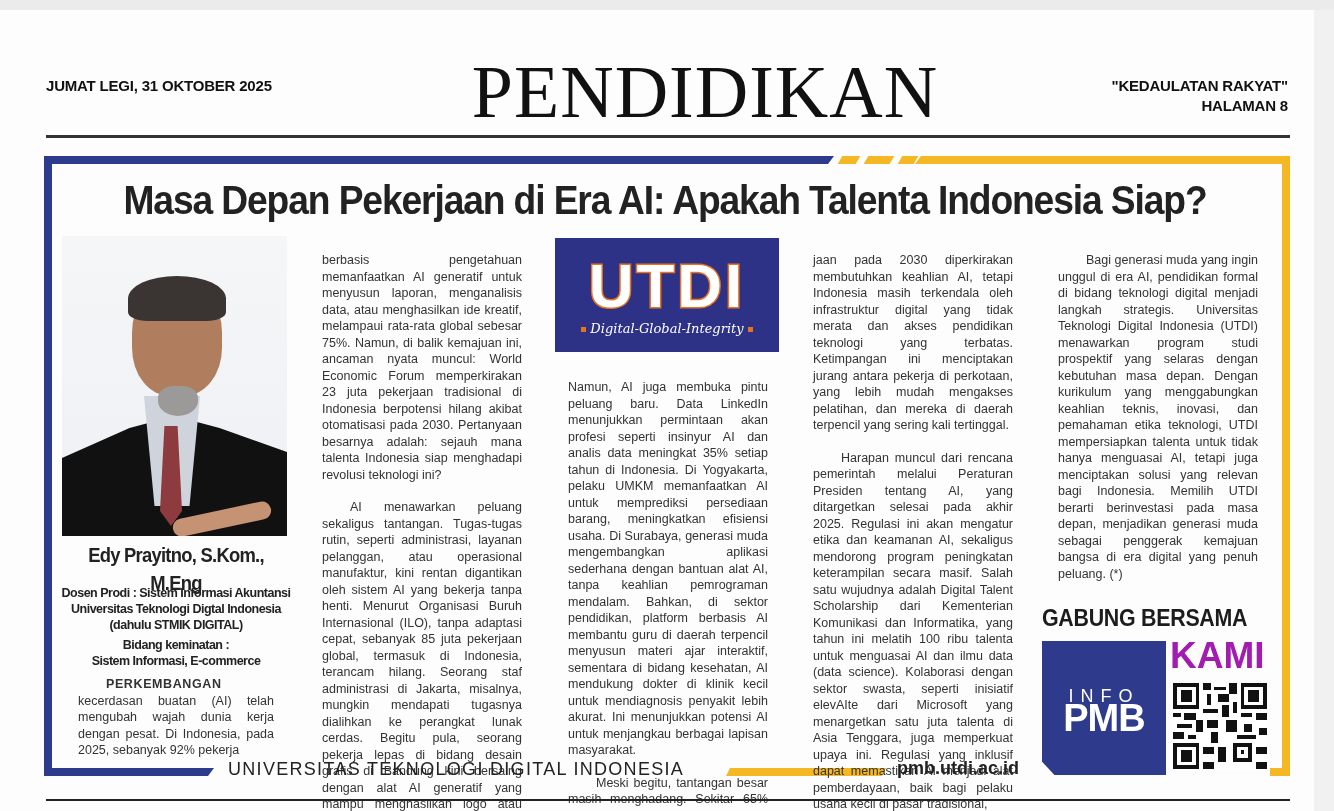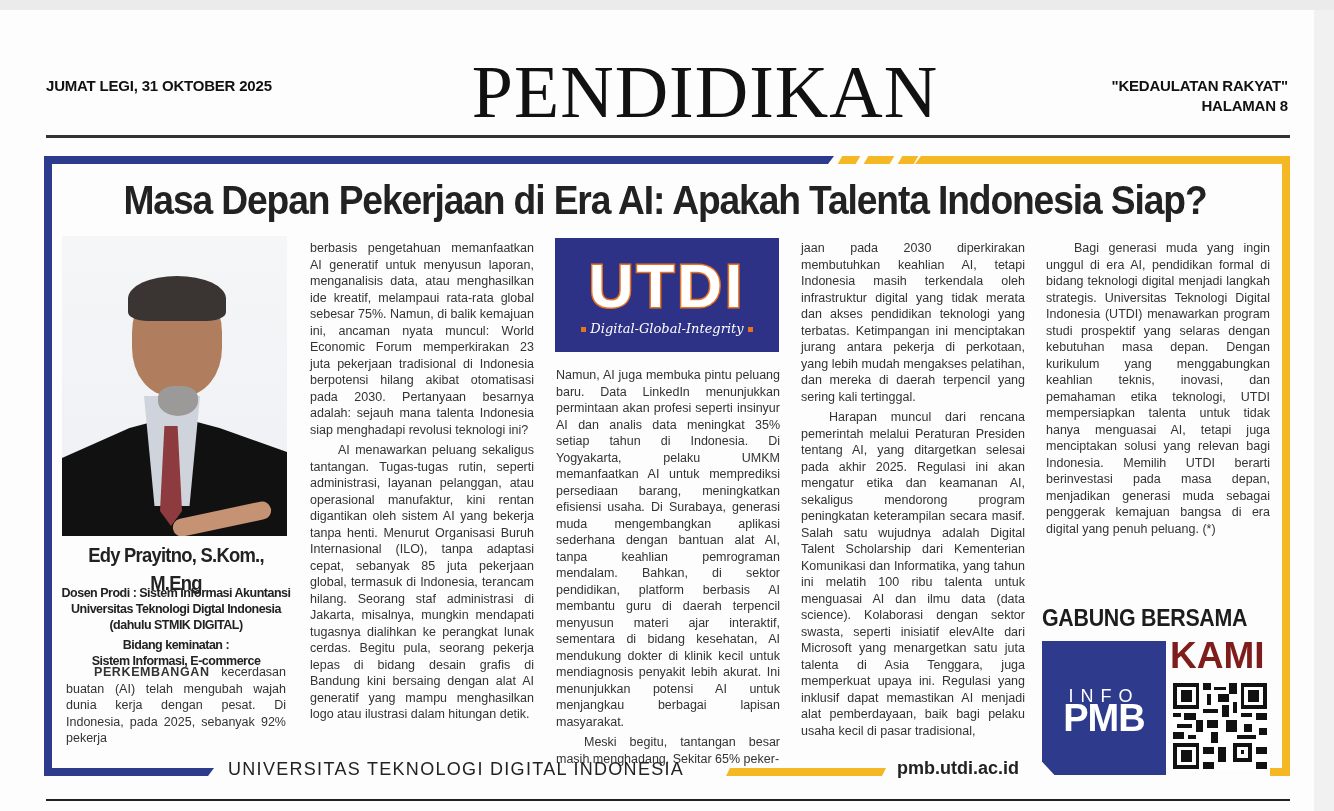--- a/index.html
+++ b/index.html
@@ -35,38 +35,38 @@
   .photo .head { position:absolute; left:70px; top:45px; width:90px; height:115px; background:#b07d5e; border-radius:45% 45% 42% 42%; }
   .photo .hair { position:absolute; left:66px; top:40px; width:98px; height:45px; background:#3a3533; border-radius:50% 50% 20% 20%; }
   .photo .beard { position:absolute; left:96px; top:150px; width:40px; height:30px; background:#9c9a98; border-radius:40% 40% 50% 50%; }
   .photo .arms { position:absolute; left:110px; bottom:8px; width:100px; height:18px; background:#c59274; border-radius:9px; transform:rotate(-12deg); }
 
   .author-name { position:absolute; left:62px; top:541px; width:228px; text-align:center; font-weight:bold; font-size:20px; line-height:28px; color:#222; letter-spacing:-0.8px; transform:scaleX(0.92); }
   .author-role { position:absolute; left:56px; top:573px; width:240px; text-align:center; font-weight:bold; font-size:12.5px; line-height:16px; color:#222; letter-spacing:-0.5px;margin-top:12px; }
   .author-field { position:absolute; left:56px; top:637px; width:240px; text-align:center; font-weight:bold; font-size:12.5px; line-height:16px; color:#222; letter-spacing:-0.5px; }
 
   .col { position:absolute; font-size:12.5px; line-height:16.5px; color:#333; text-align:justify; hyphens:manual; }
-  .col p { margin:4px; text-indent:28px; }
+  .col p { margin:16px; text-indent:28px; }
   .col p.noind { text-indent:0; }
   .col1 { left:62px; top:660px; width:228px; }
   .col2 { left:306px; top:236px; width:232px; }
   .col3 { left:552px; top:363px; width:232px; }
   .col4 { left:797px; top:236px; width:232px; }
   .col5 { left:1042px; top:236px; width:232px; }
   .lead { font-weight:bold; letter-spacing:0.6px; }
 
   
   .utdi-logo { position:absolute; left:555px; top:238px; width:224px; height:114px; background:#2e3287; }
   .utdi-letters { position:absolute; left:0; top:12px; width:224px; text-align:center; font-weight:bold; font-size:62px; line-height:72px; color:#fff; -webkit-text-stroke:3px #e8731f; letter-spacing:3px; paint-order:stroke fill; }
   .utdi-tagline { position:absolute; left:0; top:82px; width:224px; text-align:center; font-family:"DejaVu Serif", serif; font-style:italic; font-size:13px; line-height:18px; color:#fff; }
   .utdi-tagline .sq { display:inline-block; width:5px; height:5px; background:#e8731f; margin:0 4px; vertical-align:middle; }
 
   
   .join-title { position:absolute; left:1042px; top:603px; font-weight:bold; font-size:23px; line-height:30px; color:#1c1c1c; letter-spacing:-0.3px; transform:scaleX(0.93); transform-origin:left; }
-  .join-kami { position:absolute; left:1170px; top:636px; font-weight:bold; font-size:37px; line-height:40px; color:#7f1d1d; letter-spacing:0px; }
+  .join-kami { position:absolute; left:1170px; top:636px; font-weight:bold; font-size:37px; line-height:40px; color:#a21caf; letter-spacing:0px; }
   .pmb-box { position:absolute; left:1042px; top:641px; width:124px; height:134px; background:#2e3a8c; clip-path:polygon(0 0,100% 0,100% 100%,10% 100%,0 90%); }
   .pmb-info { position:absolute; left:0; top:44px; width:124px; text-align:center; color:#fff; font-size:18px; letter-spacing:7px; line-height:22px; }
   .pmb-label { position:absolute; left:0; top:56px; width:124px; text-align:center; color:#fff; font-weight:bold; font-size:38px; line-height:42px; letter-spacing:-1px; }
   .qr { position:absolute; left:1172px; top:683px; width:96px; height:86px; }
 </style>
 </head>
 <body>
 
 <div class="page"></div>
 <div class="right-gutter"></div>

